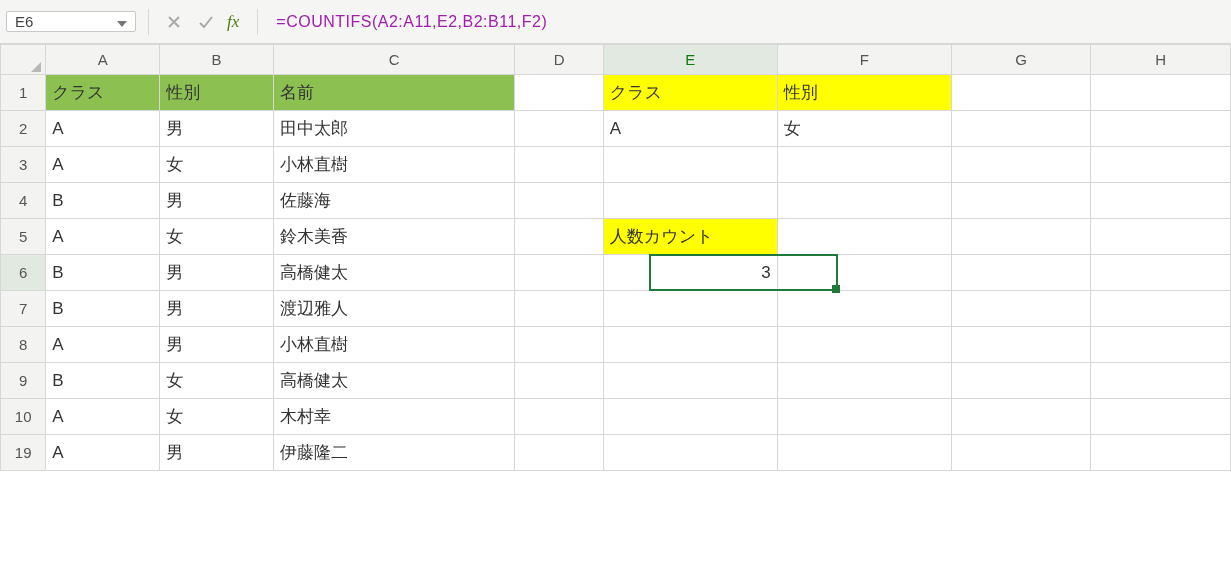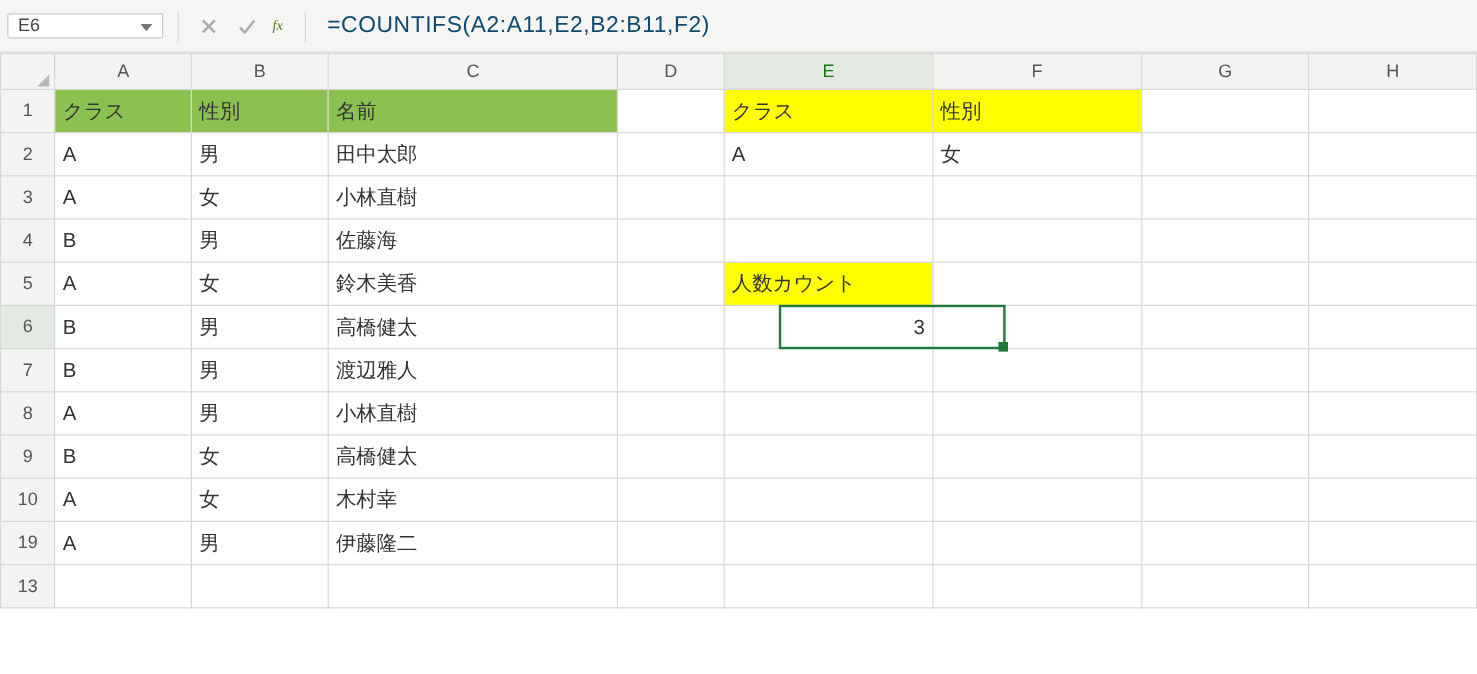--- a/index.html
+++ b/index.html
@@ -50,31 +50,31 @@
       display: flex;
       align-items: center;
       justify-content: center;
       color: #888;
       cursor: pointer;
     }
     .fb-btn svg { display: block; }
     .fx {
       font-style: italic;
       font-family: "Times New Roman", serif;
-      font-size: 12px;
+      font-size: 17px;
       color: #4d7c0f;
       padding: 0 6px 0 2px;
     }
     .formula-input {
       flex: 1;
       height: 32px;
       background: transparent;
       border: none;
-      font-size: 19px;
-      color: #0c4a6e;
+      font-size: 16px;
+      color: #a21caf;
       padding: 0 6px;
       font-family: "Meiryo", "Yu Gothic", sans-serif;
       letter-spacing: 0.5px;
     }
 
     
     .grid-wrap {
       position: relative;
       background: #fff;
       height: calc(562px - 44px);
@@ -523,46 +523,19 @@
           </td>
         <td>
             <div class="cell"></div>
           </td>
         <td>
             <div class="cell"></div>
           </td>
       </tr>
 
 
-      <tr>
-        <th class="rowhdr">13</th>
-        <td>
-            <div class="cell"></div>
-          </td>
-        <td>
-            <div class="cell"></div>
-          </td>
-        <td>
-            <div class="cell"></div>
-          </td>
-        <td>
-            <div class="cell"></div>
-          </td>
-        <td>
-            <div class="cell"></div>
-          </td>
-        <td>
-            <div class="cell"></div>
-          </td>
-        <td>
-            <div class="cell"></div>
-          </td>
-        <td>
-            <div class="cell"></div>
-          </td>
-      </tr>
     </tbody>
   </table>
 
   <div class="sel-cell" style="left:649px; top:210px; width:189px; height:37px;">
     <div class="sel-handle"></div>
   </div>
 </div>
 
 </body></html>

